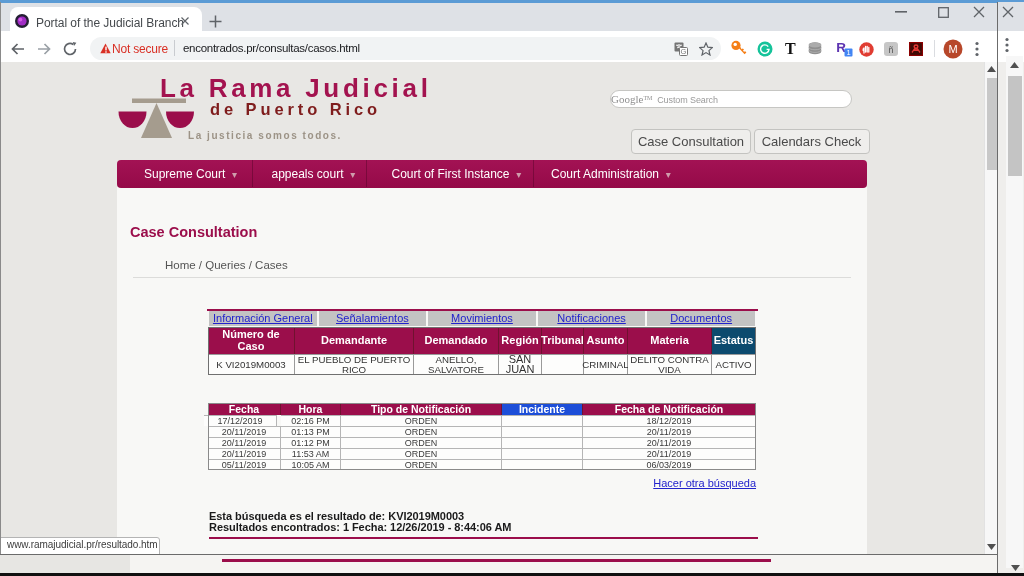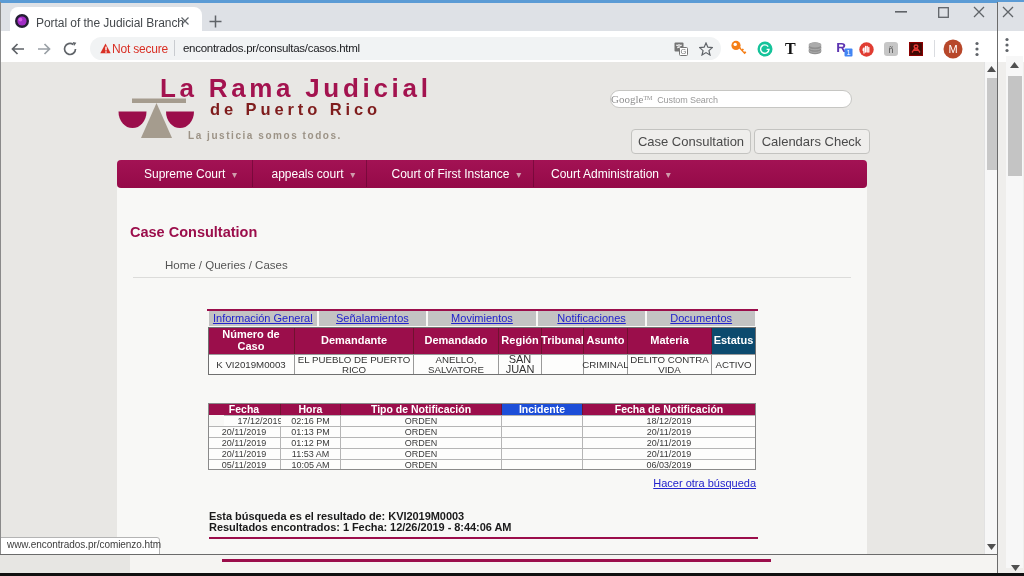--- a/index.html
+++ b/index.html
@@ -212,21 +212,21 @@
         <div>Estatus</div>
       </div>
       <div class="abs" style="left:712px;top:353.5px;width:44px;height:21.5px;background:#fdfdfc;border-right:1px solid #9a9a9a;border-top:1px solid #9a9a9a;box-sizing:border-box;color:#333;font-size:9.7px;text-align:center;display:flex;align-items:center;justify-content:center;line-height:9.8px;">
         <div>ACTIVO</div>
       </div>
       <div class="abs" style="left:208px;top:327px;width:548px;height:48px;border:1px solid #707070;box-sizing:border-box;"></div>
     </div>
 
   <div id="table2">
       <div class="abs" style="left:208px;top:402.5px;width:73px;height:12.6px;background:#9b0e4b;border-right:1px solid #70122f;box-sizing:border-box;color:#fff;font-weight:bold;font-size:10.5px;text-align:center;line-height:12px;">Fecha</div>
-      <div class="abs" style="left:224px;top:415.1px;width:73px;height:10.9px;background:#fdfdfc;border-right:1px solid #b5b5b5;border-top:1px solid #b5b5b5;box-sizing:border-box;color:#3a3a3a;font-size:9px;text-align:center;line-height:10.5px;">17/12/2019</div>
+      <div class="abs" style="left:204px;top:415.1px;width:73px;height:10.9px;background:#fdfdfc;border-right:1px solid #b5b5b5;border-top:1px solid #b5b5b5;box-sizing:border-box;color:#3a3a3a;font-size:9px;text-align:center;line-height:10.5px;">17/12/2019</div>
       <div class="abs" style="left:208px;top:426.0px;width:73px;height:10.9px;background:#fdfdfc;border-right:1px solid #b5b5b5;border-top:1px solid #b5b5b5;box-sizing:border-box;color:#3a3a3a;font-size:9px;text-align:center;line-height:10.5px;">20/11/2019</div>
       <div class="abs" style="left:208px;top:436.9px;width:73px;height:10.9px;background:#fdfdfc;border-right:1px solid #b5b5b5;border-top:1px solid #b5b5b5;box-sizing:border-box;color:#3a3a3a;font-size:9px;text-align:center;line-height:10.5px;">20/11/2019</div>
       <div class="abs" style="left:208px;top:447.8px;width:73px;height:10.9px;background:#fdfdfc;border-right:1px solid #b5b5b5;border-top:1px solid #b5b5b5;box-sizing:border-box;color:#3a3a3a;font-size:9px;text-align:center;line-height:10.5px;">20/11/2019</div>
       <div class="abs" style="left:208px;top:458.7px;width:73px;height:10.9px;background:#fdfdfc;border-right:1px solid #b5b5b5;border-top:1px solid #b5b5b5;box-sizing:border-box;color:#3a3a3a;font-size:9px;text-align:center;line-height:10.5px;">05/11/2019</div>
       <div class="abs" style="left:281px;top:402.5px;width:60px;height:12.6px;background:#9b0e4b;border-right:1px solid #70122f;box-sizing:border-box;color:#fff;font-weight:bold;font-size:10.5px;text-align:center;line-height:12px;">Hora</div>
       <div class="abs" style="left:281px;top:415.1px;width:60px;height:10.9px;background:#fdfdfc;border-right:1px solid #b5b5b5;border-top:1px solid #b5b5b5;box-sizing:border-box;color:#3a3a3a;font-size:9px;text-align:center;line-height:10.5px;">02:16 PM</div>
       <div class="abs" style="left:281px;top:426.0px;width:60px;height:10.9px;background:#fdfdfc;border-right:1px solid #b5b5b5;border-top:1px solid #b5b5b5;box-sizing:border-box;color:#3a3a3a;font-size:9px;text-align:center;line-height:10.5px;">01:13 PM</div>
       <div class="abs" style="left:281px;top:436.9px;width:60px;height:10.9px;background:#fdfdfc;border-right:1px solid #b5b5b5;border-top:1px solid #b5b5b5;box-sizing:border-box;color:#3a3a3a;font-size:9px;text-align:center;line-height:10.5px;">01:12 PM</div>
       <div class="abs" style="left:281px;top:447.8px;width:60px;height:10.9px;background:#fdfdfc;border-right:1px solid #b5b5b5;border-top:1px solid #b5b5b5;box-sizing:border-box;color:#3a3a3a;font-size:9px;text-align:center;line-height:10.5px;">11:53 AM</div>
       <div class="abs" style="left:281px;top:458.7px;width:60px;height:10.9px;background:#fdfdfc;border-right:1px solid #b5b5b5;border-top:1px solid #b5b5b5;box-sizing:border-box;color:#3a3a3a;font-size:9px;text-align:center;line-height:10.5px;">10:05 AM</div>
@@ -260,21 +260,21 @@
   <div class="abs" style="left:984px;top:62px;width:14px;height:493px;background:#f7f7f7;border-left:1px solid #e2e2e2;"></div>
   <svg class="abs" style="left:987px;top:66px;" width="9" height="6">
       <polygon points="4.5,0 9,6 0,6" fill="#505050"></polygon>
     </svg>
   <div class="abs" style="left:986.5px;top:78px;width:10px;height:92px;background:#c8c8c8;"></div>
   <svg class="abs" style="left:987px;top:544px;" width="9" height="6">
       <polygon points="0,0 9,0 4.5,6" fill="#505050"></polygon>
     </svg>
 
   <div class="abs" style="left:-1px;top:536.5px;width:159px;height:16.5px;background:#fff;border:1px solid #b4b4b4;border-top-right-radius:3px;"></div>
-  <div class="abs" style="left:7px;top:538.5px;font-size:10px;letter-spacing:-0.05px;color:#3c3c3c;">www.encontrados.pr/comienzo.htm</div>
+  <div class="abs" style="left:7px;top:538.5px;font-size:10px;letter-spacing:-0.05px;color:#3c3c3c;">www.ramajudicial.pr/resultado.htm</div>
 
   <div class="abs" style="left:0;top:2px;width:1px;height:553px;background:#8a8a8a;"></div>
   <div class="abs" style="left:0;top:554px;width:998px;height:1px;background:#6b6b6b;"></div>
 
   <div class="abs" style="left:0;top:555px;width:1024px;height:18.5px;background:#f5f4f2;"></div>
   <div class="abs" style="left:0;top:555px;width:130px;height:18.5px;background:#e7e6e3;"></div>
   <div class="abs" style="left:222px;top:559px;width:549px;height:2.5px;background:#9b0e4b;"></div>
   <div class="abs" style="left:0;top:572.5px;width:1024px;height:3.5px;background:#101010;"></div>
 
   <div class="abs" style="left:998px;top:2px;width:26px;height:29px;background:#dee1e6;"></div>

